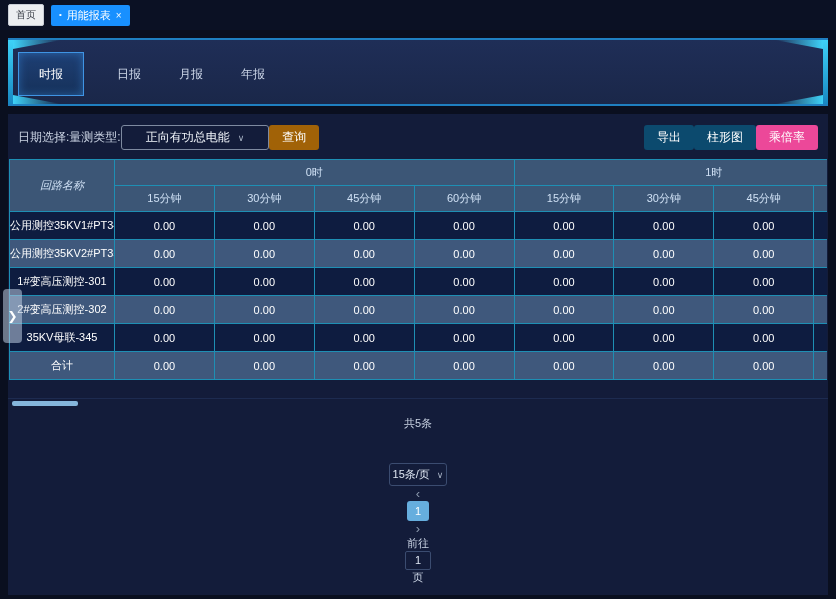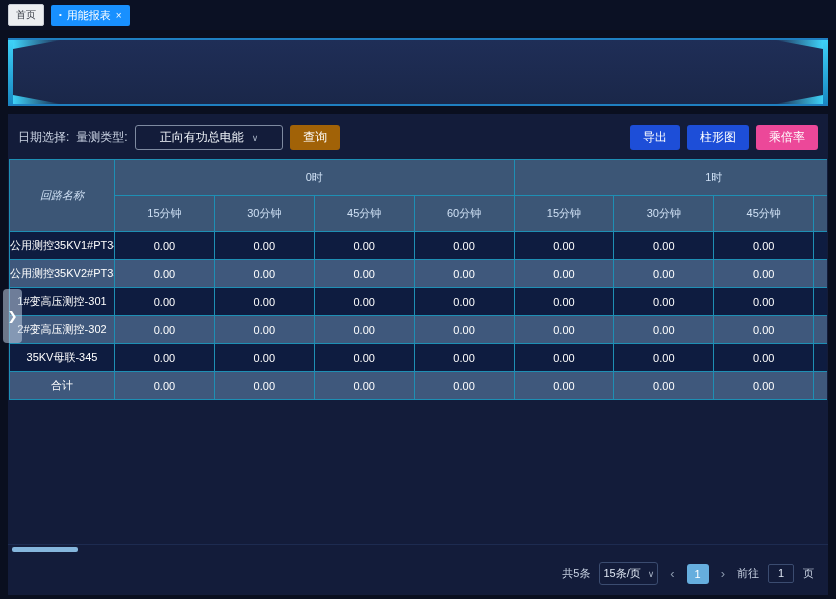--- a/index.html
+++ b/index.html
@@ -27,43 +27,43 @@
   .tri.bl { left:5px; bottom:0; clip-path:polygon(0 100%,100% 100%,0 0); }
   .tri.tr { right:5px; top:0; background:linear-gradient(270deg,#3ed2f8,rgba(62,210,248,0)); clip-path:polygon(100% 0,0 0,100% 100%); }
   .tri.br { right:5px; bottom:0; background:linear-gradient(270deg,#3ed2f8,rgba(62,210,248,0)); clip-path:polygon(100% 100%,0 100%,100% 0); }
   .report-tabs { position:absolute; left:10px; top:10px; height:48px; display:flex; align-items:center; }
   .rtab { width:62px; text-align:center; color:#cfd9ea; font-size:12px; cursor:pointer; }
   .rtab.active { width:66px; height:44px; line-height:42px; margin-right:14px; color:#fff;
     border:1px solid #3f94e4; background:linear-gradient(180deg,#1e3f74,#16315a);
     box-shadow:inset 0 0 10px rgba(60,150,240,.45); }
   
   .panel { position:absolute; left:8px; right:8px; top:114px; bottom:4px; background:#131c3a; display:flex; flex-direction:column; }
-  .filters { display:flex; align-items:center; gap:7px; padding:11px 10px 9px 10px; font-size:12px; color:#ccd5e5; }
+  .filters { display:flex; align-items:center; padding:11px 10px 9px 10px; font-size:12px; color:#ccd5e5; }
   .date-box { display:flex; align-items:center; gap:5px; border:1px solid #3b4c70; background:#16234a; color:#e2e9f4; padding:3px 8px; border-radius:2px; cursor:pointer; }
   .cal-icon { width:10px; height:9px; border:1px solid #7e9cc9; border-top:3px solid #7e9cc9; border-radius:1px; display:inline-block; }
   .type-select { display:flex; align-items:center; gap:8px; border:1px solid #7e8aa0; background:transparent; color:#f2f6fb; padding:3px 24px; border-radius:3px; cursor:pointer; }
   .type-select .chev, .psel .chev { font-size:9px; color:#a9b4c6; }
-  .btn { background:#1d4ed8; color:#fff; font-size:12px; padding:4px 13px; border-radius:3px; border:none; cursor:pointer; font-family:inherit; }
+  .btn { background:#0c4a6e; color:#fff; font-size:12px; padding:4px 13px; border-radius:3px; border:none; cursor:pointer; font-family:inherit; }
   .btn.primary { background:#a16207; }
   .btn.bright { background:#ec4899; }
   .spacer { flex:1; }
   
   .table-wrap { margin:0 1px; overflow:hidden; }
   table { border-collapse:collapse; table-layout:fixed; width:905px; }
   th, td { border:1px solid #1e8fb4; font-size:11px; font-weight:normal; text-align:center; overflow:hidden; white-space:nowrap; }
-  thead th { background:#3c5676; color:#cfe0f4; height:36px; }
+  thead th { background:#3c5676; color:#cfe0f4; height:26px; }
   th.name-col { width:105px;font-style:italic; }
   tbody td { height:28px; color:#ffffff; }
   tr.dark td { background:#0e1c40; }
   tr.alt td  { background:#3f587c; }
   
   .scrollbar-row { margin-top:auto; height:9px; position:relative; border-top:1px solid #1d2b50; }
   .scroll-thumb { position:absolute; left:4px; top:2px; width:66px; height:5px; background:#85b6dc; border-radius:2px; cursor:pointer; }
-  .pagination { display:flex; justify-content:flex-end; align-items:center; gap:9px; padding:9px 14px 10px; font-size:11px; color:#c9d3e3; }
-  .psel { border:1px solid #3b4c70; padding:3px 3px; border-radius:3px; display:flex; align-items:center; gap:7px; color:#dfe7f3; cursor:pointer; }
+  .pagination { display:flex; justify-content:flex-end; align-items:center; padding:9px 14px 10px; font-size:11px; color:#c9d3e3;flex-direction:column; }
+  .psel { border:1px solid #3b4c70; padding:3px 3px; border-radius:3px; display:flex; align-items:center; gap:7px; color:#dfe7f3; cursor:pointer;margin-top:32px; }
   .parrow { color:#8b99ad; font-size:13px; padding:0 3px; cursor:pointer; }
   .pnum { background:#66aede; color:#fff; width:22px; height:20px; line-height:20px; text-align:center; border-radius:3px; cursor:pointer; }
   .goto-box { border:1px solid #3b4c70; width:26px; height:19px; line-height:17px; text-align:center; color:#dfe7f3; border-radius:2px; }
   
   .drawer-handle { position:absolute; left:3px; top:289px; width:19px; height:54px; background:rgba(190,205,225,.55); border-radius:4px; display:flex; align-items:center; justify-content:center; color:#fff; font-size:12px; z-index:5; cursor:pointer; }
 </style>
 </head>
 <body>
 
 <div class="topbar">
@@ -75,20 +75,26 @@
   </div>
 </div>
 
 <div class="banner">
   <div class="edge left"></div>
   <div class="edge right"></div>
   <div class="tri tl"></div>
   <div class="tri bl"></div>
   <div class="tri tr"></div>
   <div class="tri br"></div>
+  <div class="report-tabs">
+    <div class="rtab active">时报</div>
+    <div class="rtab">日报</div>
+    <div class="rtab">月报</div>
+    <div class="rtab">年报</div>
+  </div>
 </div>
 
 <div class="panel">
 
   <div class="filters">
     <span>日期选择:</span>
     <span>量测类型:</span>
     <div class="type-select">
       <span>正向有功总电能</span>
       <span class="chev">∨</span>

